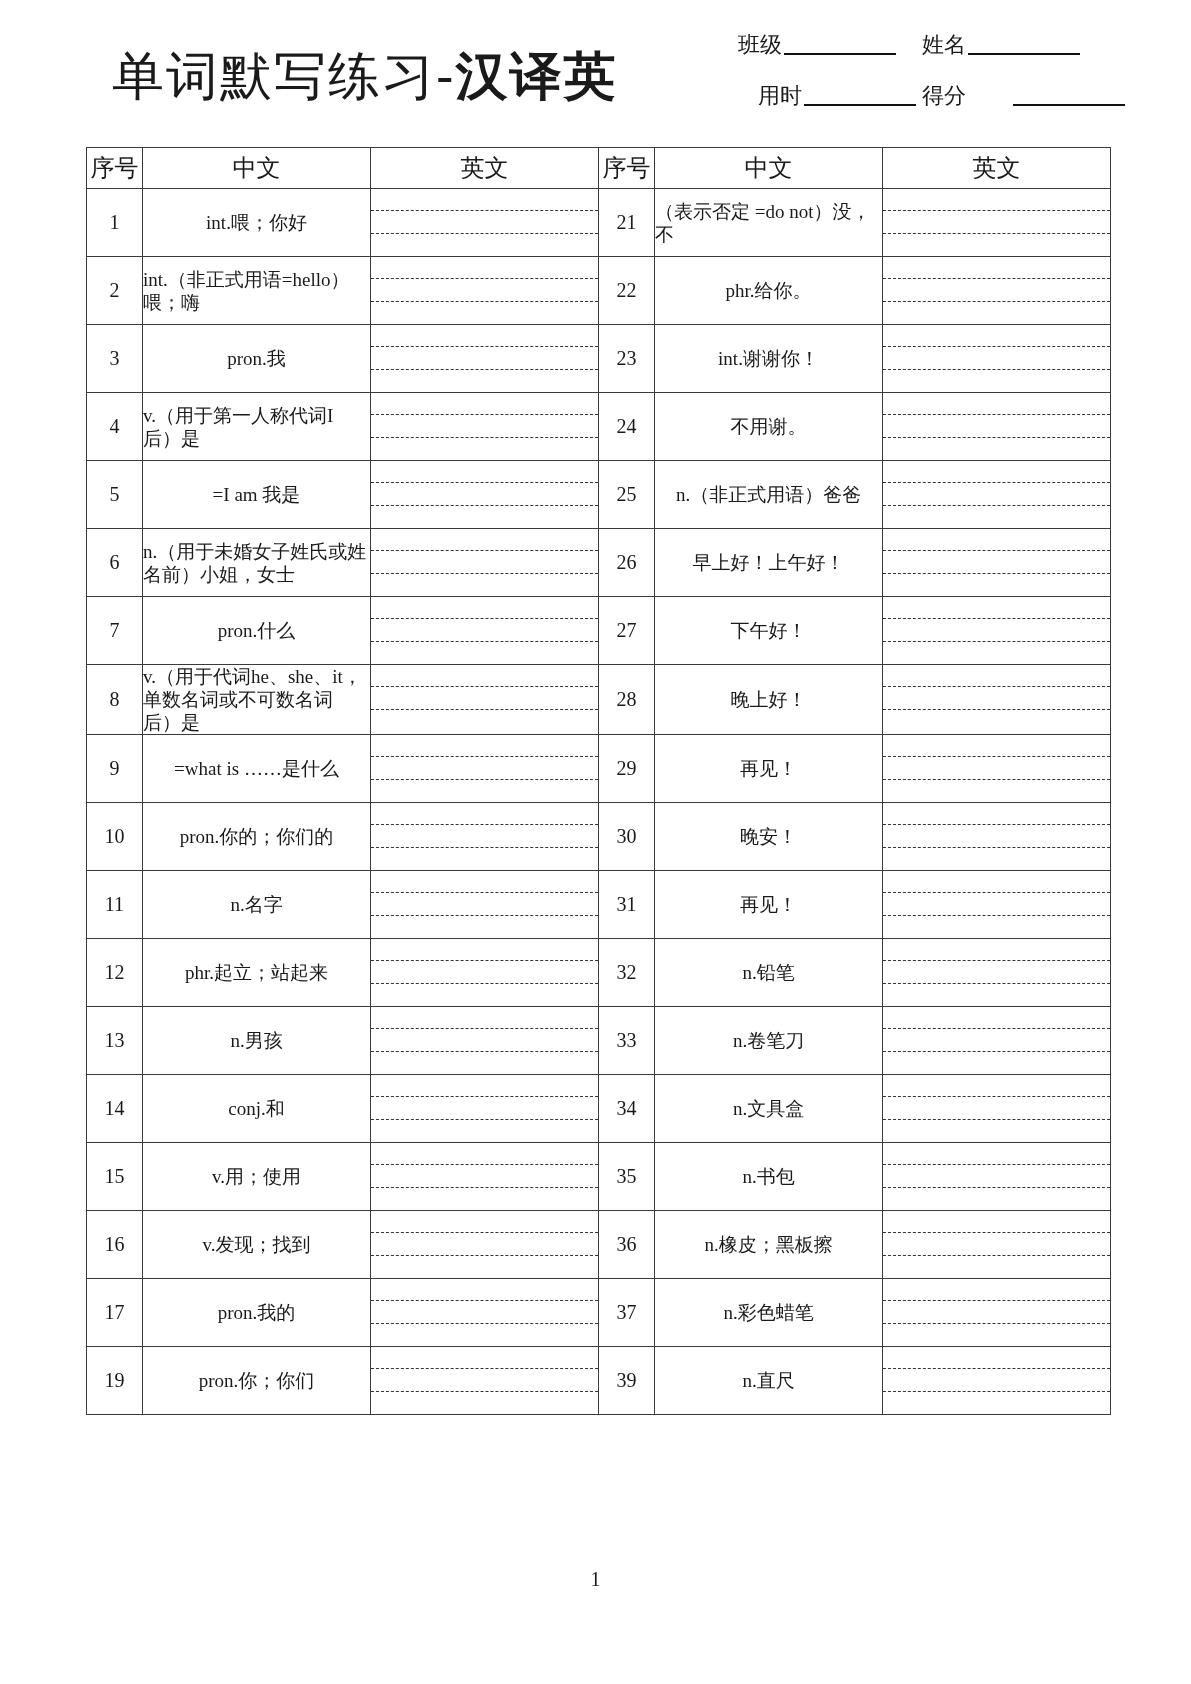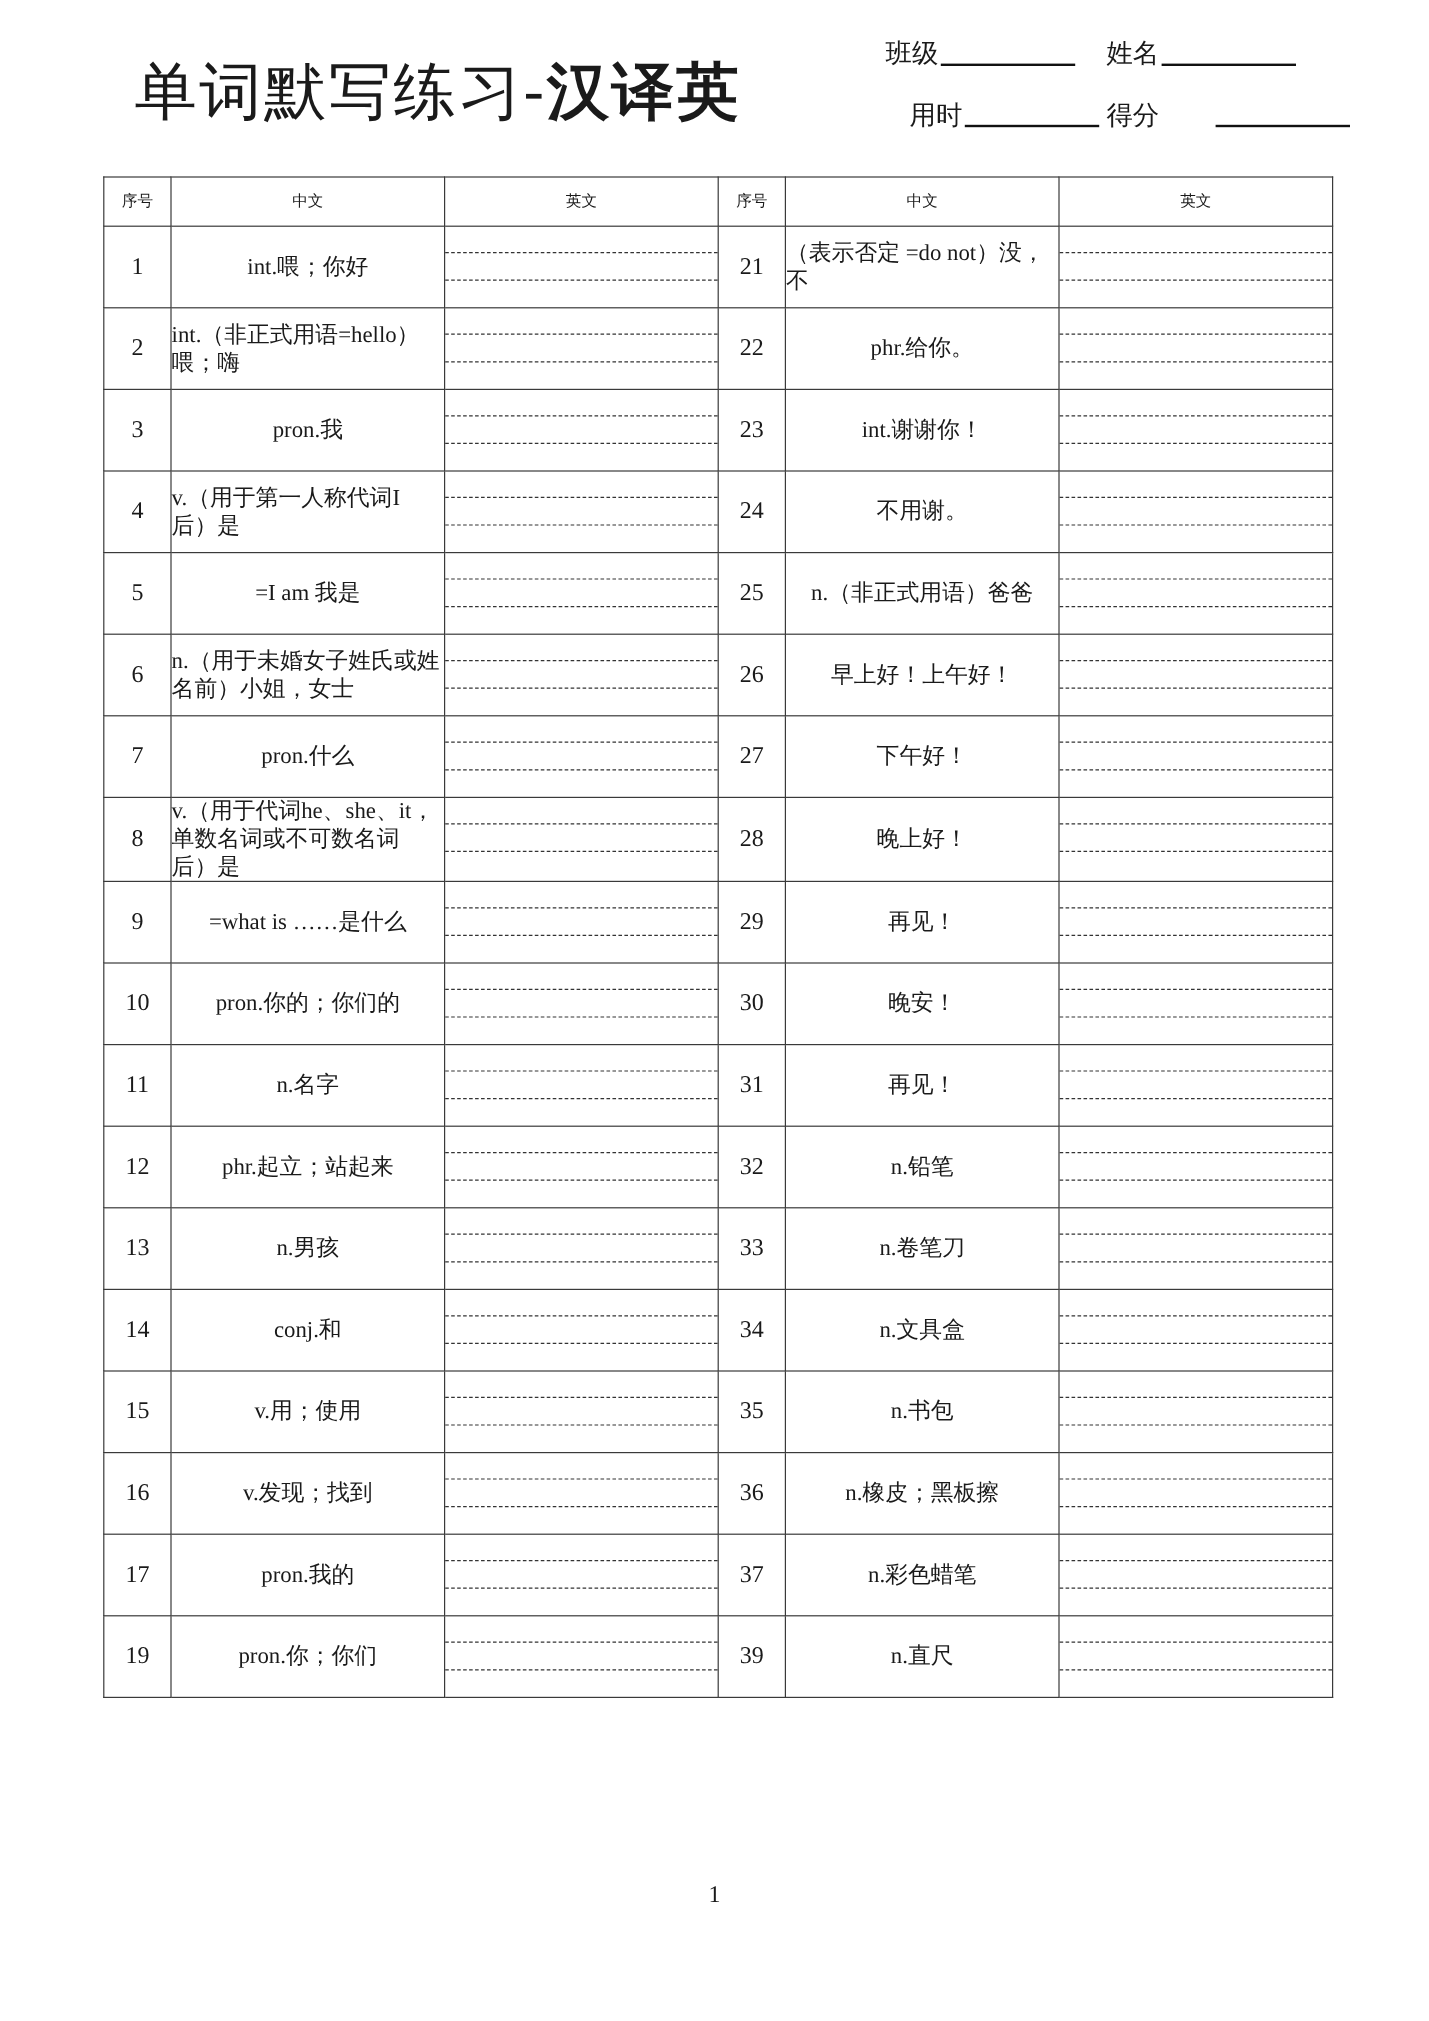--- a/index.html
+++ b/index.html
@@ -5,21 +5,21 @@
   html, body { margin: 0; padding: 0; background: #ffffff; }
   body { width: 1191px; height: 1684px; position: relative; overflow: hidden;
          font-family: "Liberation Serif", "DejaVu Serif", serif; color: #1a1a1a; }
   .title { position: absolute; left: 112px; top: 42px; font-size: 52px; letter-spacing: 2px;
            font-family: "DejaVu Serif", serif; font-weight: normal; white-space: nowrap; text-align: right; }
   .title .b { font-family: "DejaVu Sans", sans-serif; font-weight: bold; }
   .field { position: absolute; font-size: 22px; font-family: "DejaVu Serif", serif; display: flex; align-items: flex-end; }
   .field .line { display: inline-block; width: 112px; border-bottom: 2px solid #111; height: 1px; margin-left: 2px; margin-bottom: 5px; }
   table.sheet { position: absolute; left: 86px; top: 147px; border-collapse: collapse; table-layout: fixed; width: 1024px; }
   table.sheet td, table.sheet th { border: 1px solid #3a3a3a; padding: 0; }
-  table.sheet th { height: 40px; font-weight: normal; font-size: 13px; font-family: "DejaVu Serif", serif; text-align: center; }
+  table.sheet th { height: 40px; font-weight: normal; font-size: 24px; font-family: "DejaVu Serif", serif; text-align: center; }
   table.sheet td { height: 67px; }
   td.num { text-align: center; font-size: 20px; }
   td.cn { font-size: 19px; text-align: center; line-height: 23px; font-family: "Liberation Serif", "DejaVu Serif", serif; }
   td.cn.left { text-align: left; }
   td.en { position: relative; }
   td.en .dash { position: absolute; left: 0; right: 0; border-top: 1px dashed #333; height: 0; }
   td.en .d1 { top: 21px; }
   td.en .d2 { top: 44px; }
   .pageno { position: absolute; left: 0; width: 1191px; top: 1568px; text-align: center; font-size: 20px; }
 </style>

